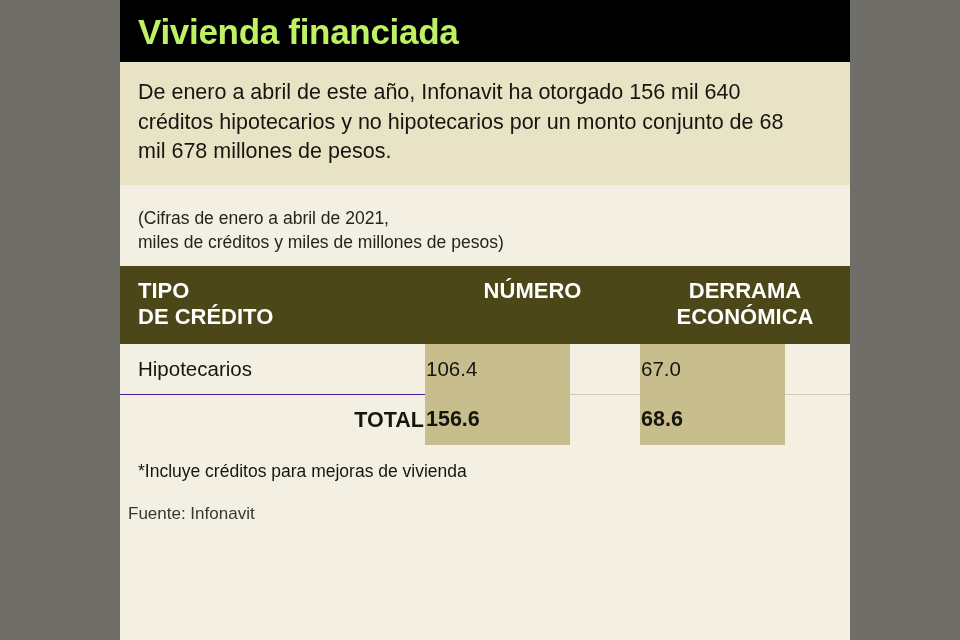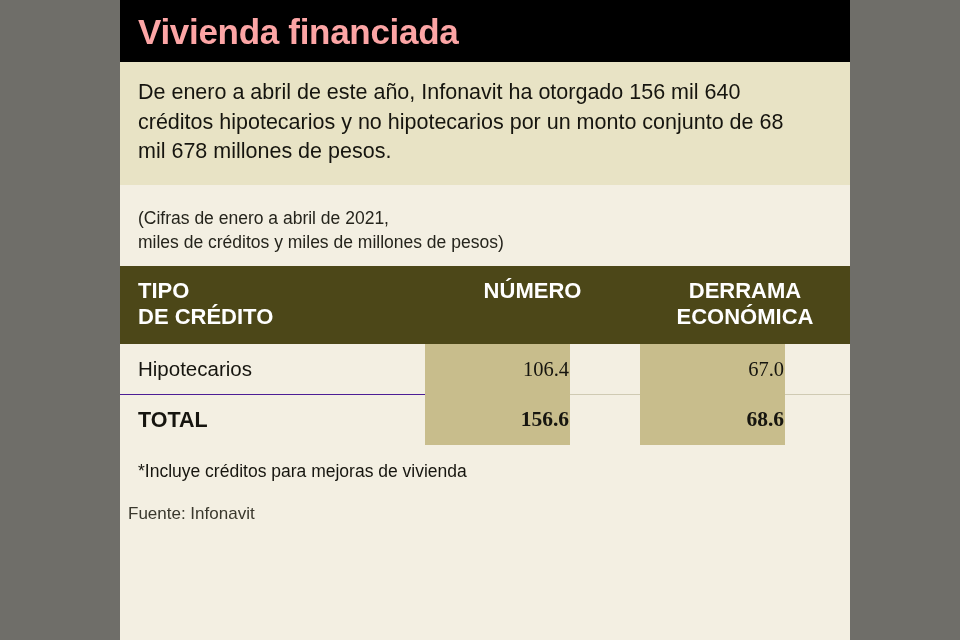--- a/index.html
+++ b/index.html
@@ -30,21 +30,21 @@
   }
   
   .header-band {
     background: #000000;
     height: 62px;
     display: flex;
     align-items: center;
     padding: 0 0 0 18px;
   }
   .header-title {
-    color: #fca5a5;
+    color: #bef264;
     font-size: 35px;
     font-weight: bold;
     letter-spacing: -0.3px;
     line-height: 1;
   }
   
   .lede {
     background: #e8e3c5;
     padding: 16px 36px 18px 18px;
     box-sizing: border-box;
@@ -102,31 +102,31 @@
     color: #16150f;
     height: 48px;
     vertical-align: middle;
   }
   td.label {
     text-align: left;
     padding-left: 18px;
     border-bottom: 1px solid #4c1d95;
   }
   td.val {
-    text-align: right;
+    text-align: left;
     background: #c8bd8c;
-    font-family: Liberation Serif, serif;
   }
   td.gap {
     background: transparent;
     border-bottom: 1px solid #cfcab3;
   }
   tbody tr.total td.label,
   tbody tr.total td.gap {
     border-bottom: none;
+    text-align: right;
   }
   tbody tr.total td {
     font-weight: bold;
     font-size: 21.5px;
   }
   tbody tr.total td.val {
     background: #c8bd8c;
   }
   
   .footnote {

